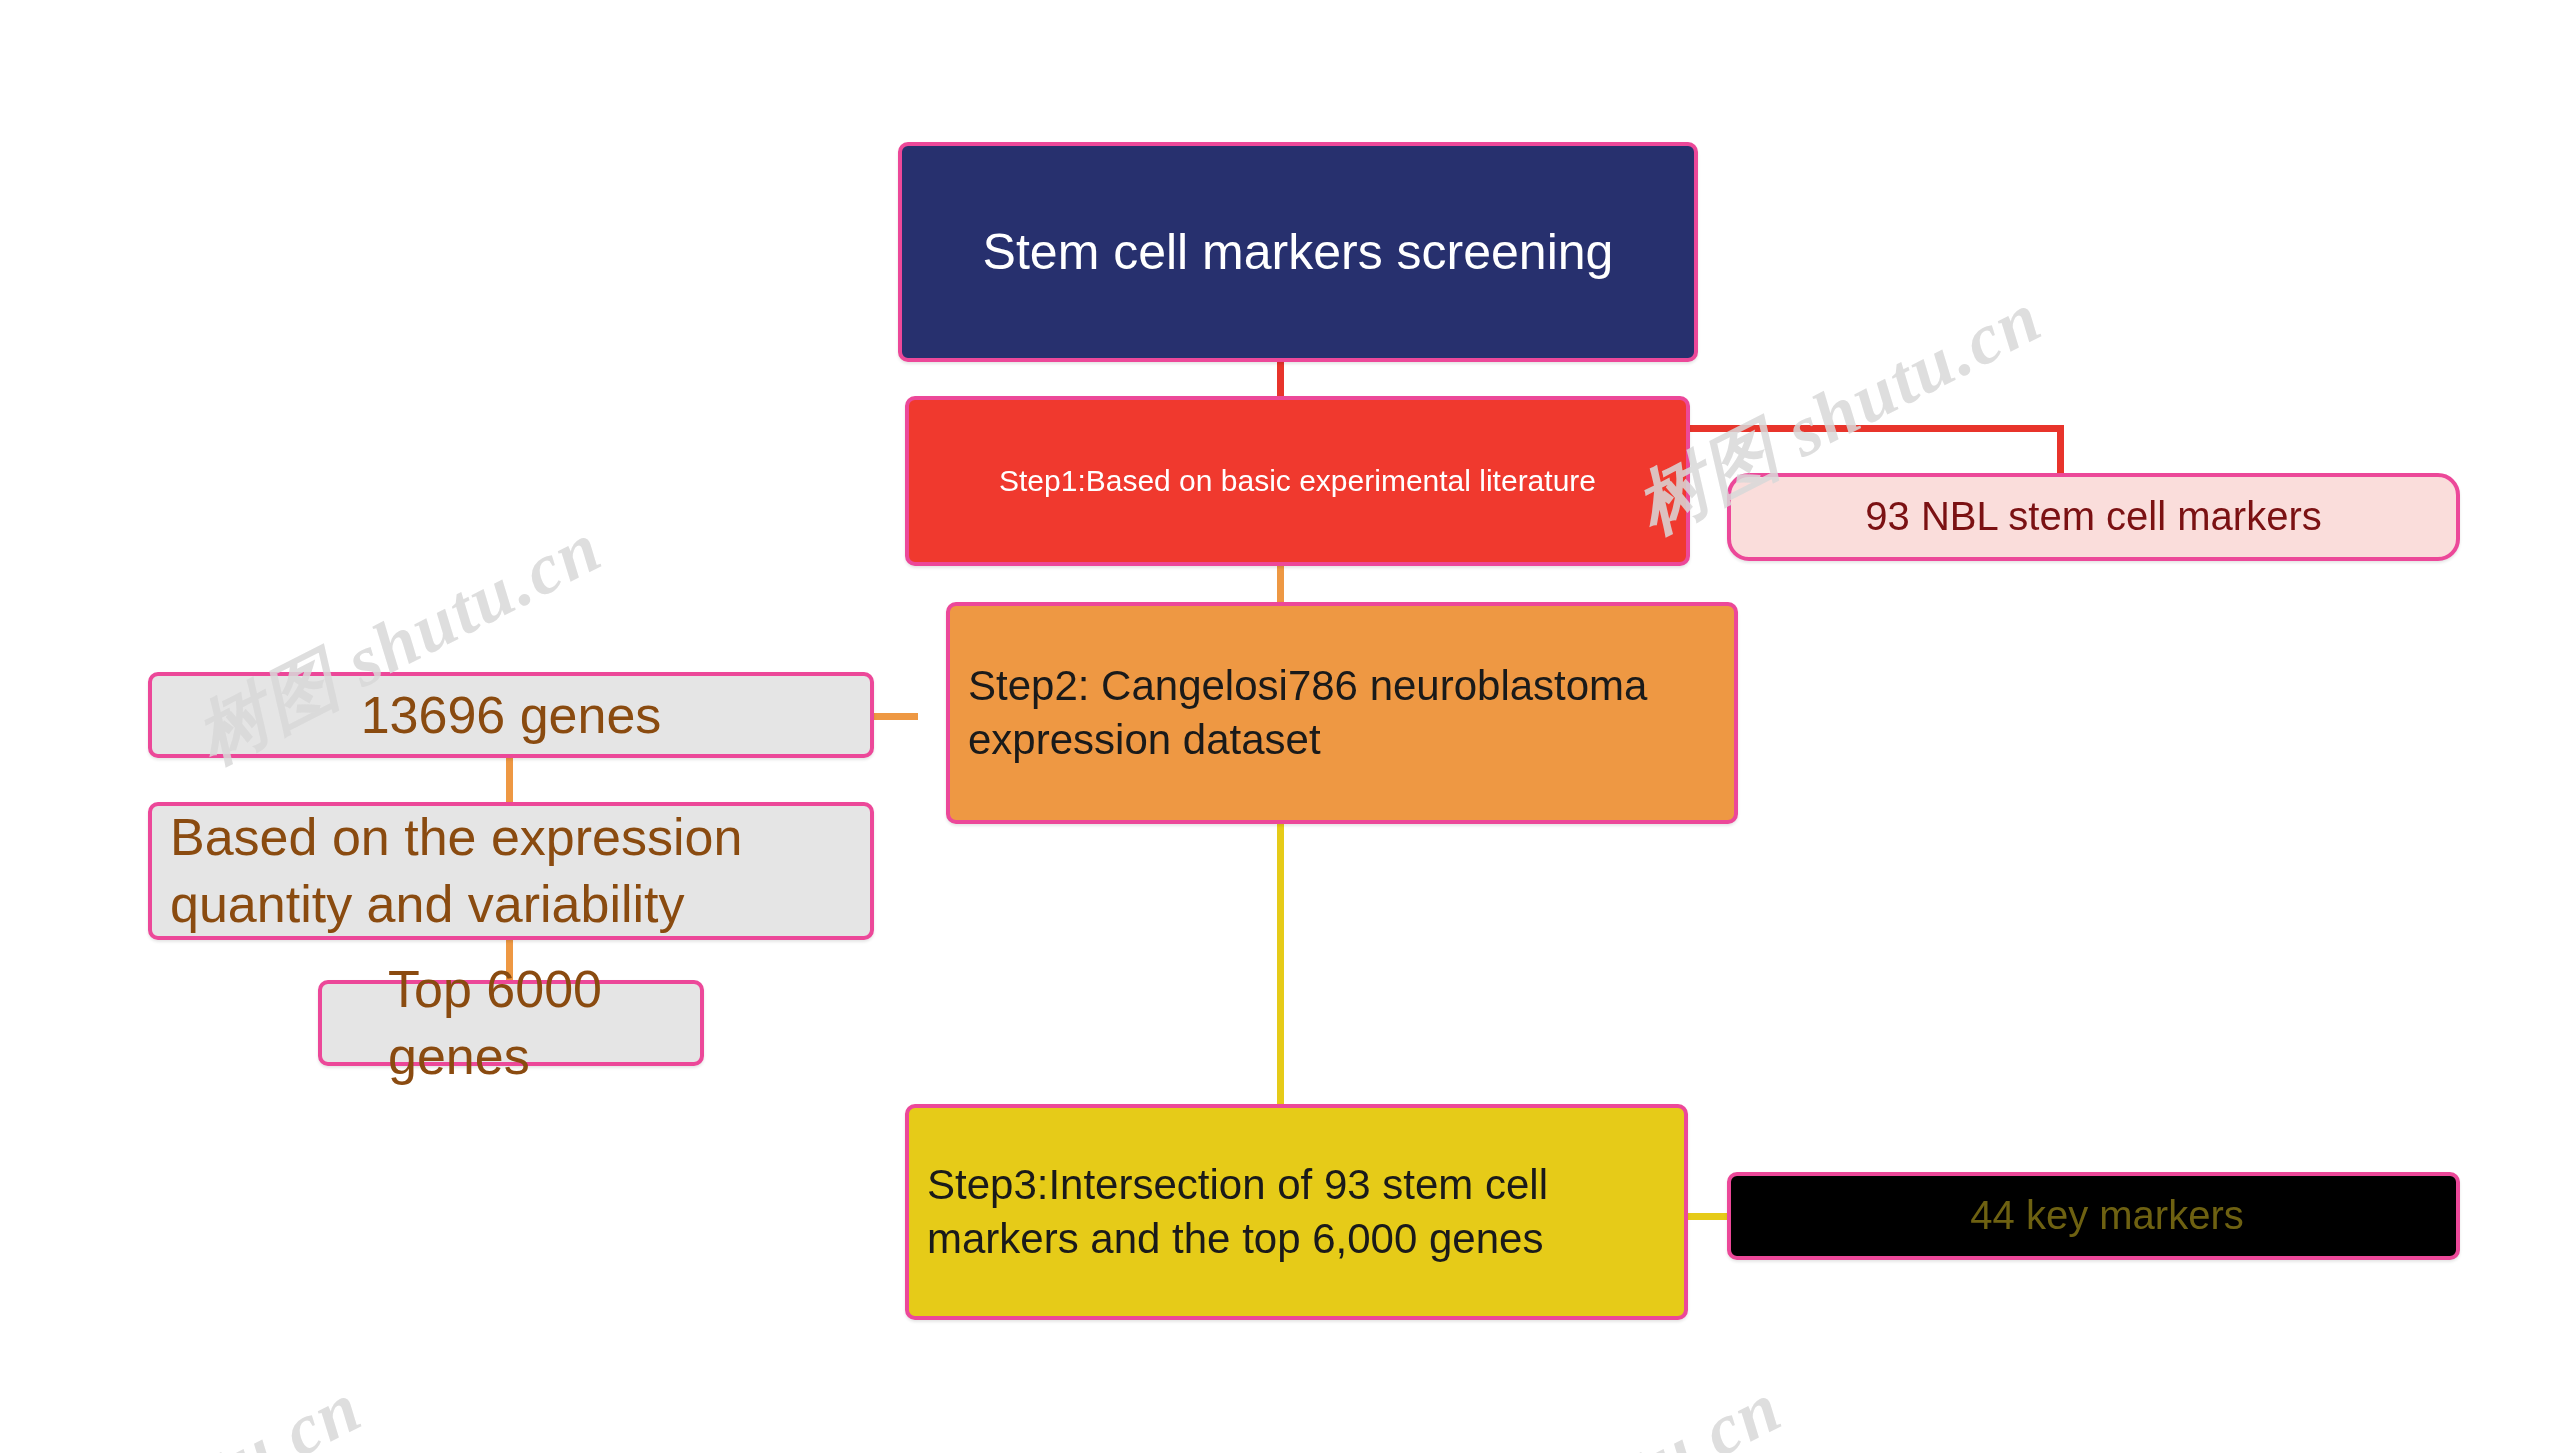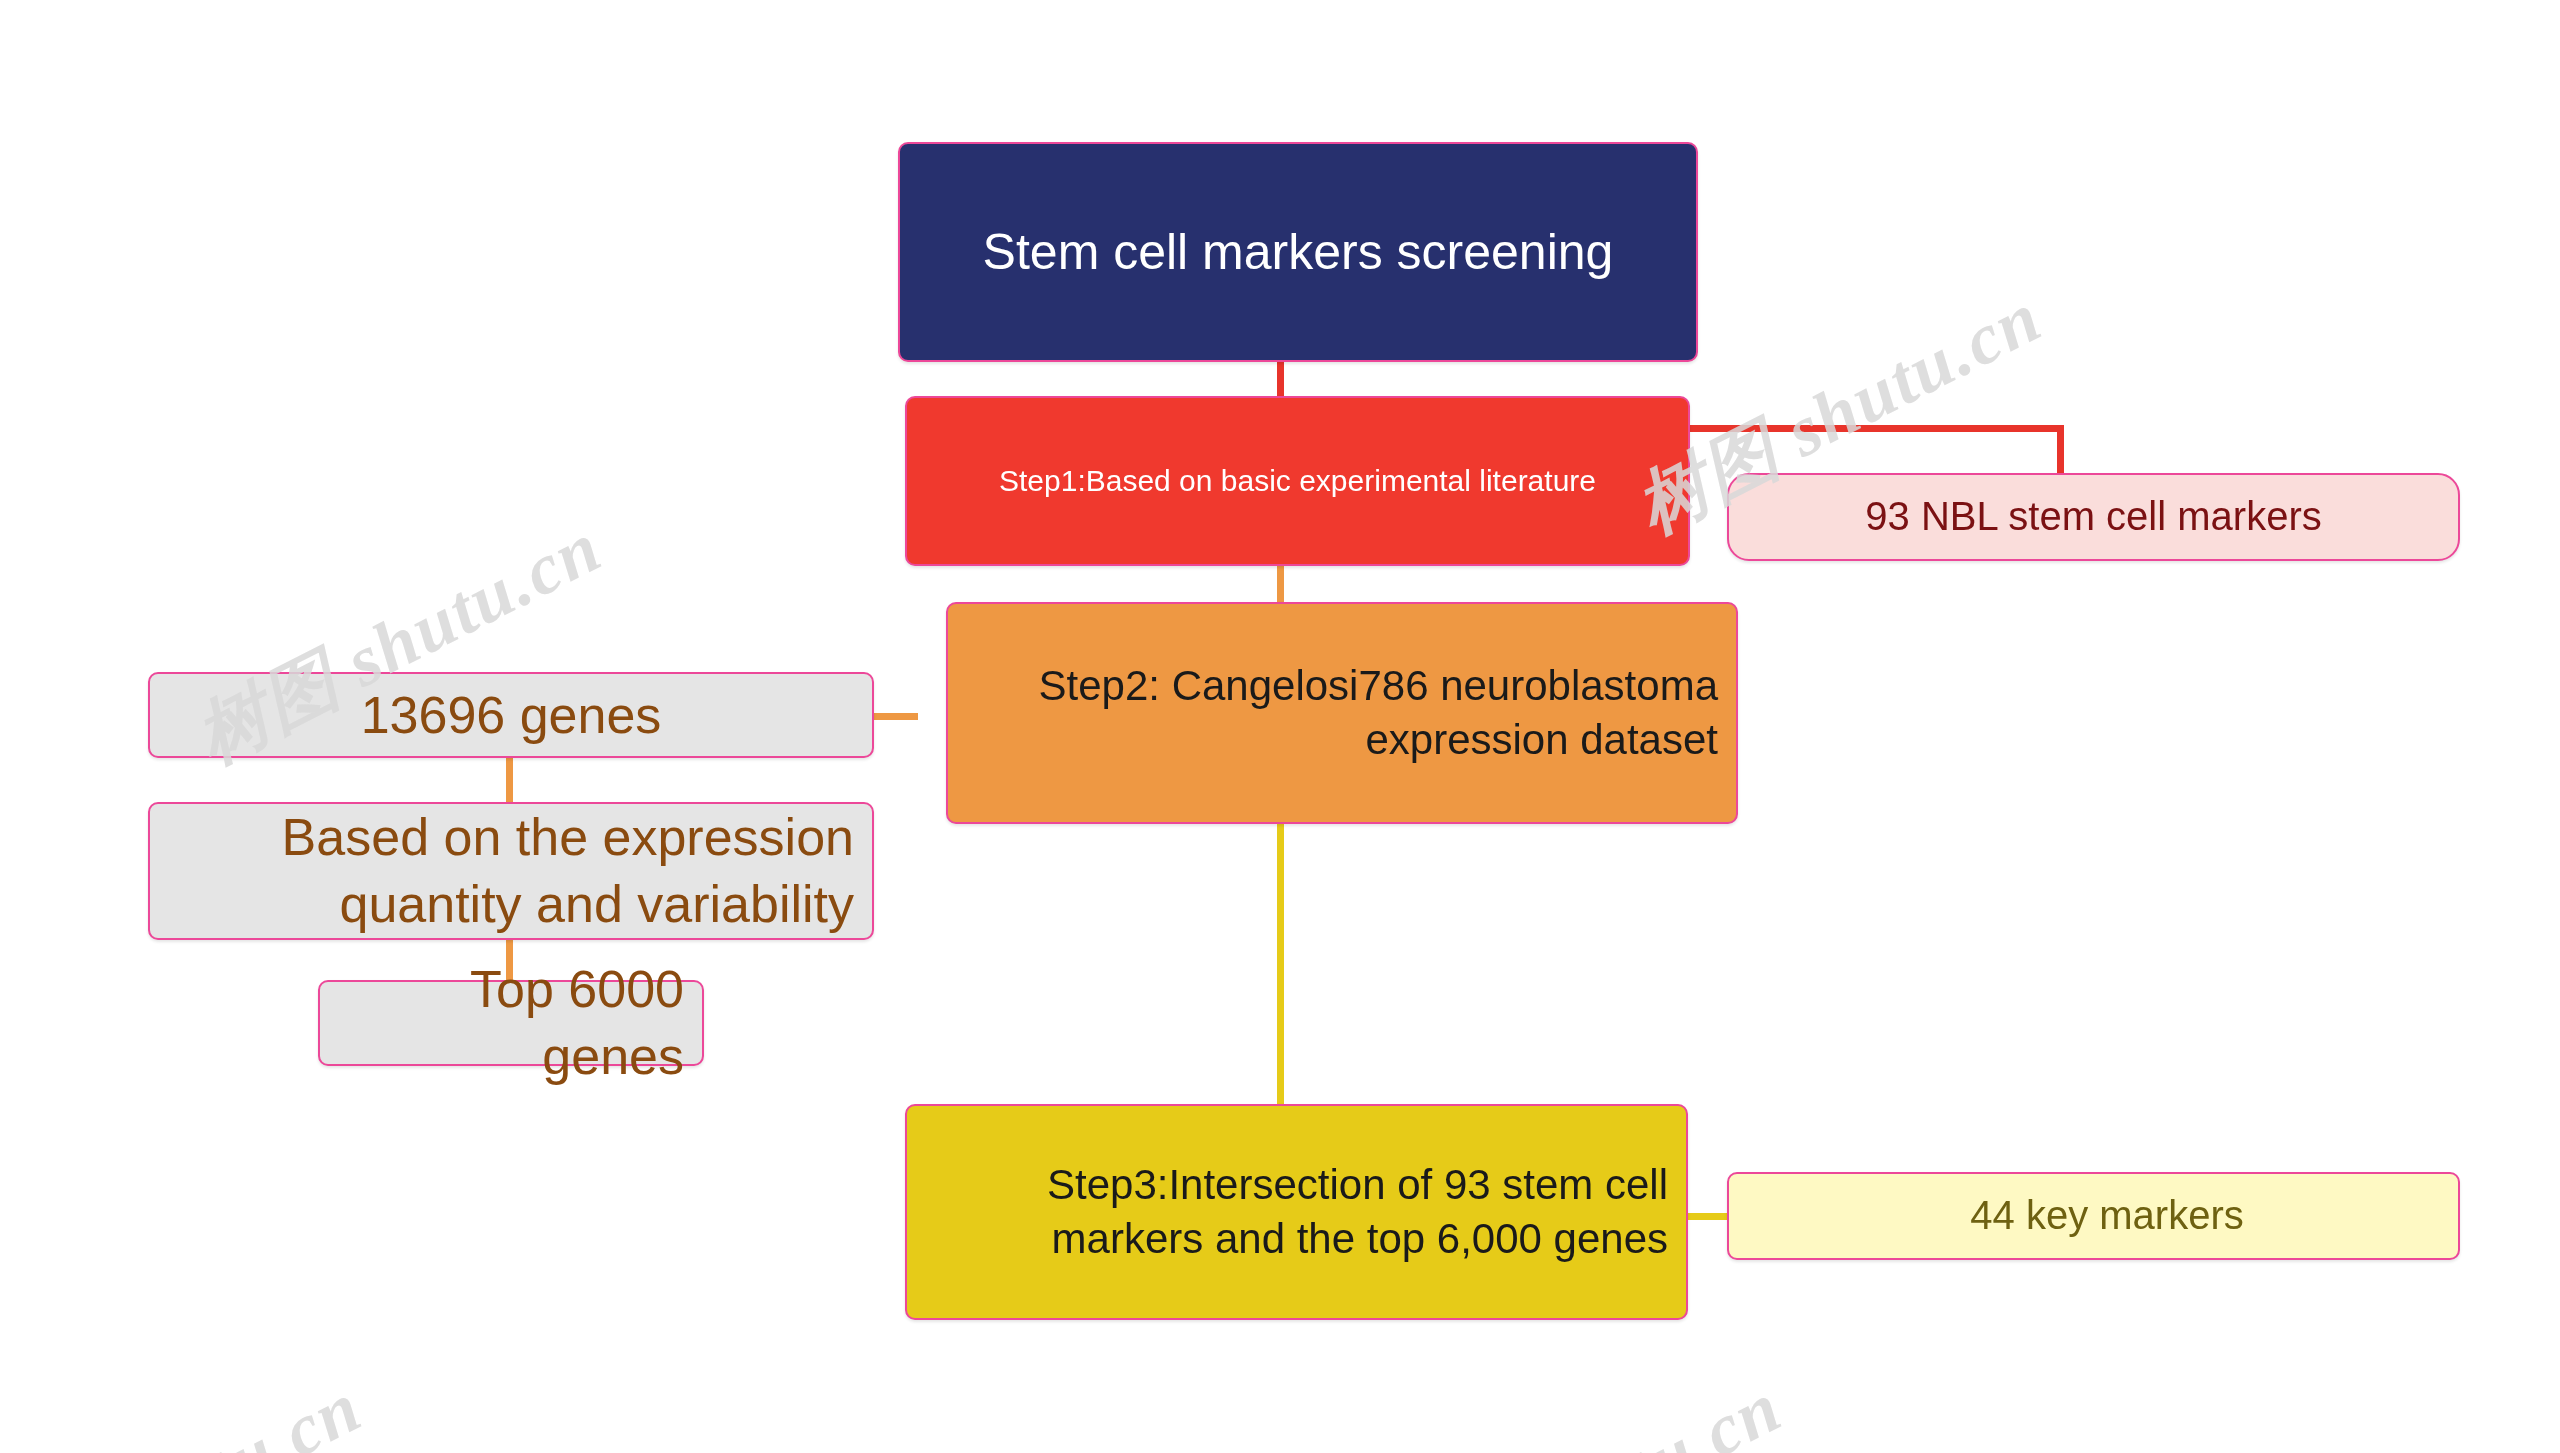--- a/index.html
+++ b/index.html
@@ -14,32 +14,32 @@
       font-family:"Liberation Serif",serif;font-style:italic;font-weight:700;
       transform-origin:left top;letter-spacing:2px;}
 
   
   .conn{position:absolute;z-index:1;}
   .conn.h{height:7px;}
   .conn.v{width:7px;}
 
   
   .node{position:absolute;z-index:2;box-sizing:border-box;
-        border:2px solid #ec4899;border-radius:10px;
+        border:4px solid #ec4899;border-radius:10px;
         display:flex;align-items:center;justify-content:center;
-        text-align:right;line-height:1.28;
+        text-align:left;line-height:1.28;
         box-shadow:0 2px 3px rgba(0,0,0,.10);}
   .node span{display:block;padding:0 18px;}
 
   .n-root{background:#27306E;color:#ffffff;font-size:50px;}
   .n-step1{background:#F0392E;color:#ffffff;font-size:30px;}
   .n-step2{background:#EE9843;color:#1a1a1a;font-size:42px;}
   .n-step3{background:#E6CB18;color:#1a1a1a;font-size:42px;}
   .n-pink{background:#FADDDB;color:#7B1113;font-size:40px;border-radius:22px;}
-  .n-cream{background:#fef9c3;color:#6E6111;font-size:40px;padding-left:27px;}
+  .n-cream{background:#000000;color:#6E6111;font-size:40px;padding-left:27px;}
   .n-peach{background:#e5e5e5;color:#8A4B10;font-size:52px;}
 </style>
 </head>
 <body>
 
 <div id="stage">
 
   <div class="conn v" style="left:1277px;top:358px;height:42px;background:#E8342B;"></div>
 
   <div class="conn h" style="left:1688px;top:425px;width:376px;background:#E8342B;"></div>

